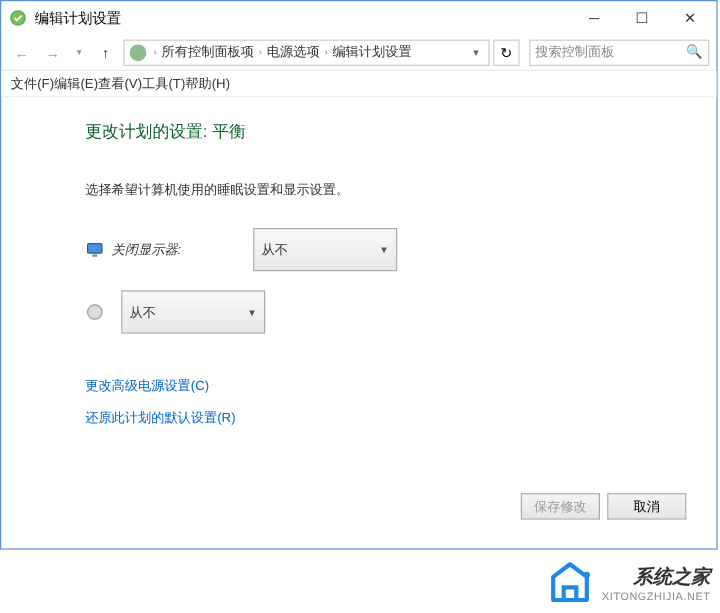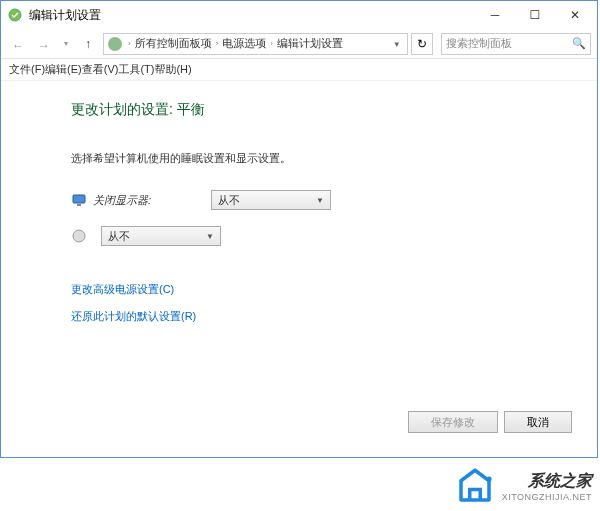--- a/index.html
+++ b/index.html
@@ -20,25 +20,25 @@
   .refresh { width: 22px; height: 22px; border: 1px solid #ccc; display: flex; align-items: center; justify-content: center; font-size: 12px; margin-left:-1px;}
   .searchbox { width: 150px; height: 22px; border: 1px solid #ccc; display: flex; align-items: center; padding: 0 4px; font-size: 11px; color: #888; margin-left: 4px; justify-content: space-between; }
   .menubar { height: 22px; display: flex; align-items: center; padding: 0 8px; font-size: 11px; color: #333; background: #fff; border-bottom: 1px solid #f0f0f0; }
   .menuitem { cursor: default; }
   .content { padding: 20px 0 0 70px; font-size: 11px; color: #333; }
   .heading { color: #0a5e2a; font-size: 14px; margin-bottom: 24px; }
   .subtext { font-size: 11px; margin-bottom: 24px; margin-top: 32px; }
   .row { display: flex; align-items: center; margin-bottom: 16px; }
   .row .ricon { width: 16px; height: 16px; margin-right: 6px; display: inline-flex; align-items: center; justify-content: center; }
   .row .rlabel { width: 110px; font-size: 11px; font-style: italic; }
-  .dropdown { width: 120px; height: 20px; border: 1px solid #aaa; background: linear-gradient(#f8f8f8,#e8e8e8); display: flex; align-items: center; justify-content: space-between; padding: 0 6px; font-size: 11px; margin-left:8px;}
+  .dropdown { width: 120px; height: 36px; border: 1px solid #aaa; background: linear-gradient(#f8f8f8,#e8e8e8); display: flex; align-items: center; justify-content: space-between; padding: 0 6px; font-size: 11px; margin-left:8px;}
   .dropdown .dd-arrow { font-size: 8px; color: #555; }
   .link { color: #0066cc; font-size: 11px; margin-bottom: 12px; display: block; cursor: default; }
   .bottom { position: absolute; right: 28px; bottom: 78px; display: flex; gap: 6px; }
-  .btn { min-width: 66px; height: 22px; border: 1px solid #aaa; background: linear-gradient(#f4f4f4,#e4e4e4); font-size: 11px; display: flex; align-items: center; justify-content: center; padding: 0 22px; }
+  .btn { min-width: 66px; height: 22px; border: 1px solid #aaa; background: linear-gradient(#f4f4f4,#e4e4e4); font-size: 11px; display: flex; align-items: center; justify-content: center; padding: 0 8px; }
   .btn.disabled { color: #999; }
   .watermark { position: absolute; right: 8px; bottom: 4px; display: flex; align-items: center; gap: 6px; }
   .watermark .logo { width: 42px; height: 42px; }
   .watermark .wtext { display: flex; flex-direction: column; align-items: flex-end; }
   .watermark .wm-main { font-size: 16px; font-weight: bold; color: #333; font-style: italic; }
   .watermark .wm-sub { font-size: 9px; color: #888; letter-spacing: 0.5px; }
 </style>
 </head>
 <body>
 

